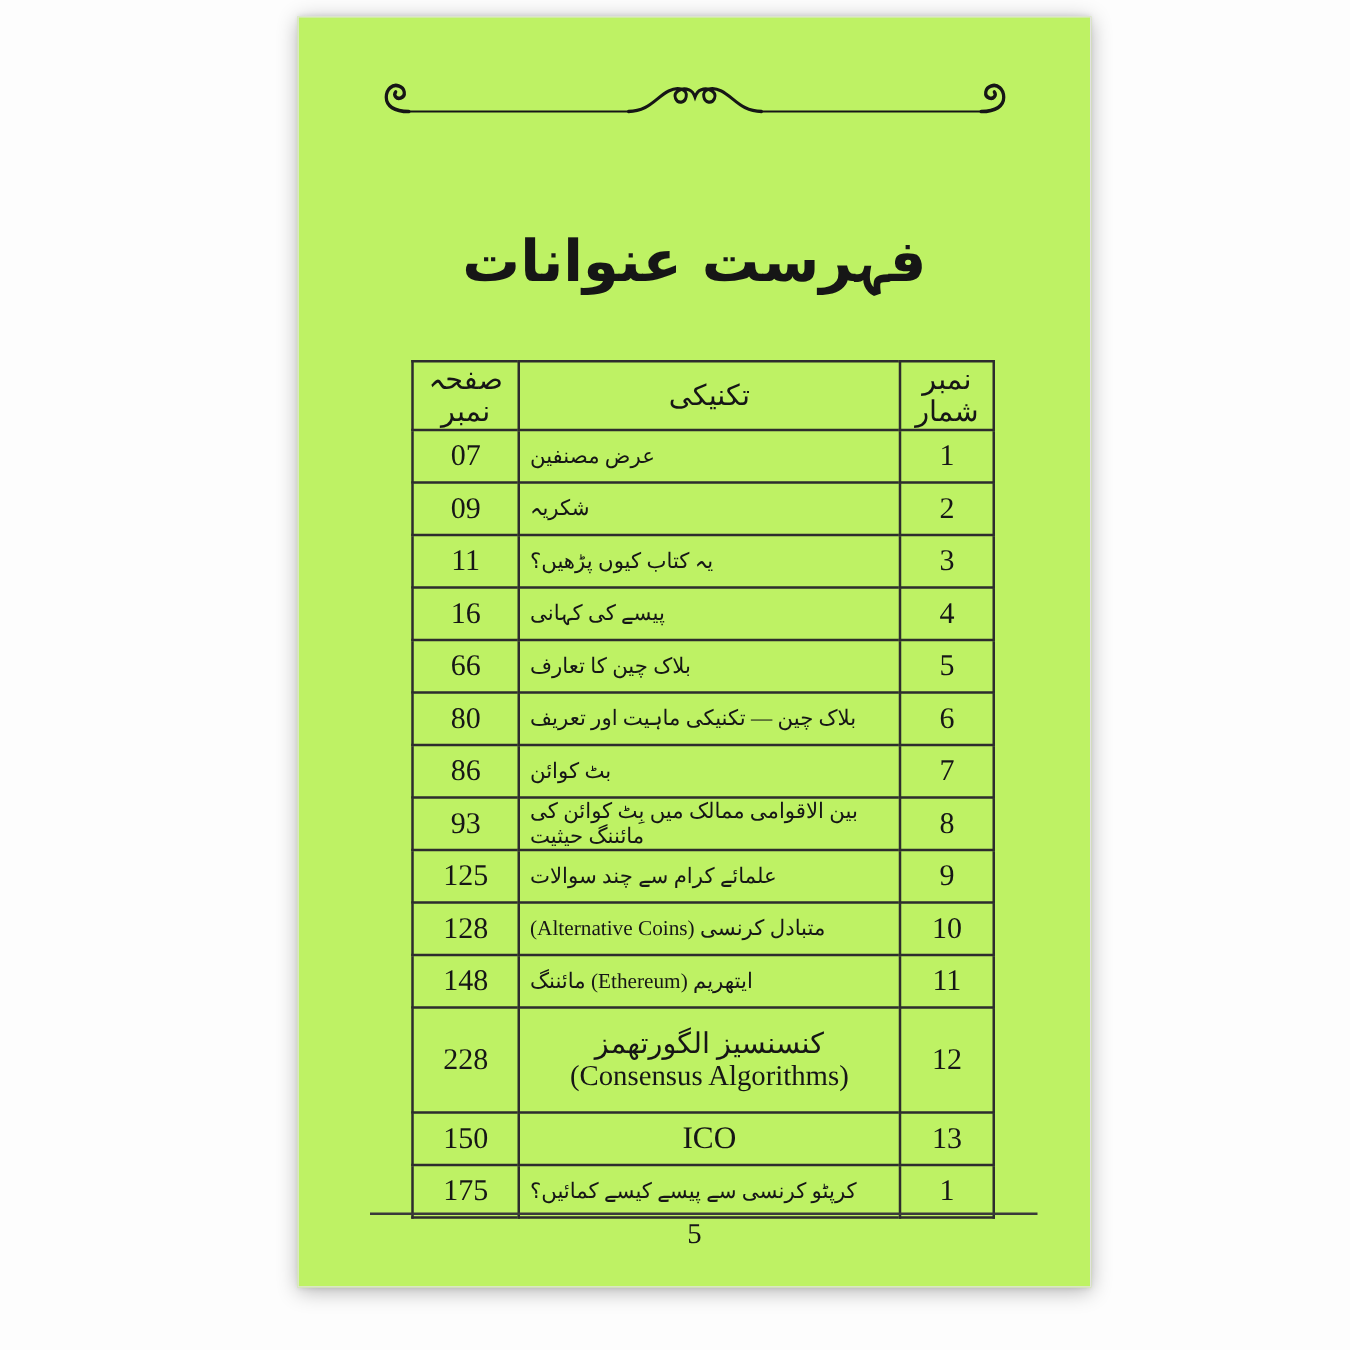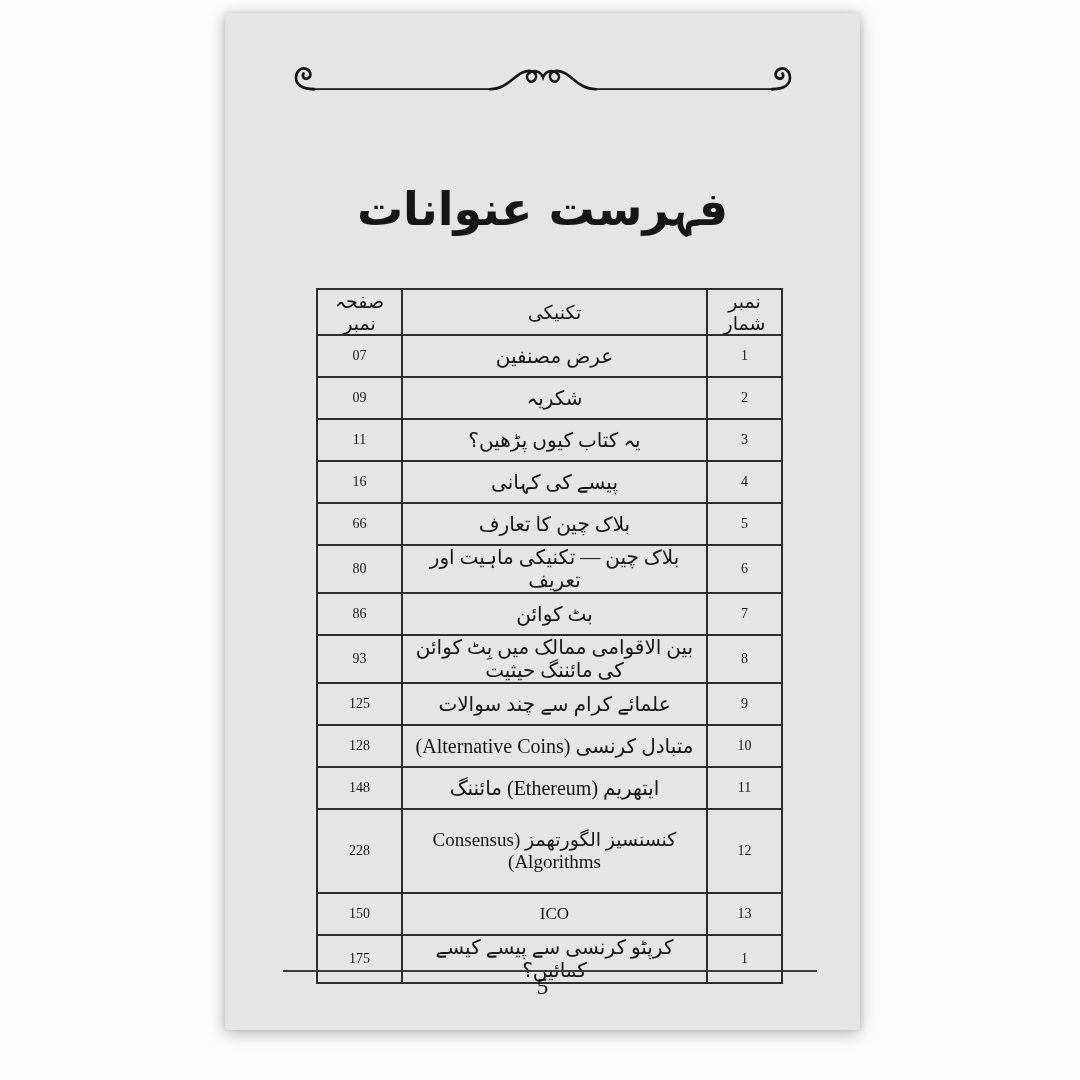--- a/index.html
+++ b/index.html
@@ -12,25 +12,25 @@
     font-family: "DejaVu Sans", sans-serif;
   }
   .stage {
     position: relative;
     width: 1080px;
     height: 1080px;
   }
   
   .sheet {
     position: absolute;
-    left: 225px;
+    left: 238px;
     top: 13px;
     width: 633px;
     height: 1015px;
-    background: #e5e5e5;
+    background: #bef264;
     border: 1px solid #e3e3e3;
     box-shadow: 0 3px 16px rgba(0,0,0,0.30), 0 0 4px rgba(0,0,0,0.12);
   }
   
   .ornament {
     position: absolute;
     left: 66px;
     top: 48px;
     width: 502px;
     height: 34px;
@@ -66,41 +66,41 @@
   table.toc td, table.toc th {
     border: 2px solid #2d2d2d;
     padding: 0 8px;
     vertical-align: middle;
     overflow: hidden;
   }
   table.toc tr { height: 42px; }
   table.toc tr.header-row { height: 40px; }
   table.toc tr.tall { height: 84px; }
   th.h-urdu {
-    font-size: 19px;
+    font-size: 23px;
     font-weight: normal;
     font-family: "DejaVu Sans", sans-serif;
     text-align: center;
   }
   td.serial, td.pageno {
     text-align: center;
     font-family: "Liberation Serif", serif;
-    font-size: 14px;
+    font-size: 24px;
     direction: ltr;
   }
   td.title {
-    text-align: center;
-    font-size: 20px;
+    text-align: left;
+    font-size: 17px;
     line-height: 1.15;
     
     font-family: "Liberation Serif", "DejaVu Sans", sans-serif;
   }
   tr.center-title td.title { text-align: center; }
-  tr.big-latin td.title { font-size: 17px; text-align: center; margin-left: 26px; }
-  tr.tall td.title { font-size: 19px; }
+  tr.big-latin td.title { font-size: 25px; text-align: center; margin-left: 26px; }
+  tr.tall td.title { font-size: 23px; }
   
   .footer-rule {
     position: absolute;
     left: 57px;
     width: 534px;
     top: 956px;
     border-top: 2px solid #3a3a3a;
   }
   .footer-pagenum {
     position: absolute;

